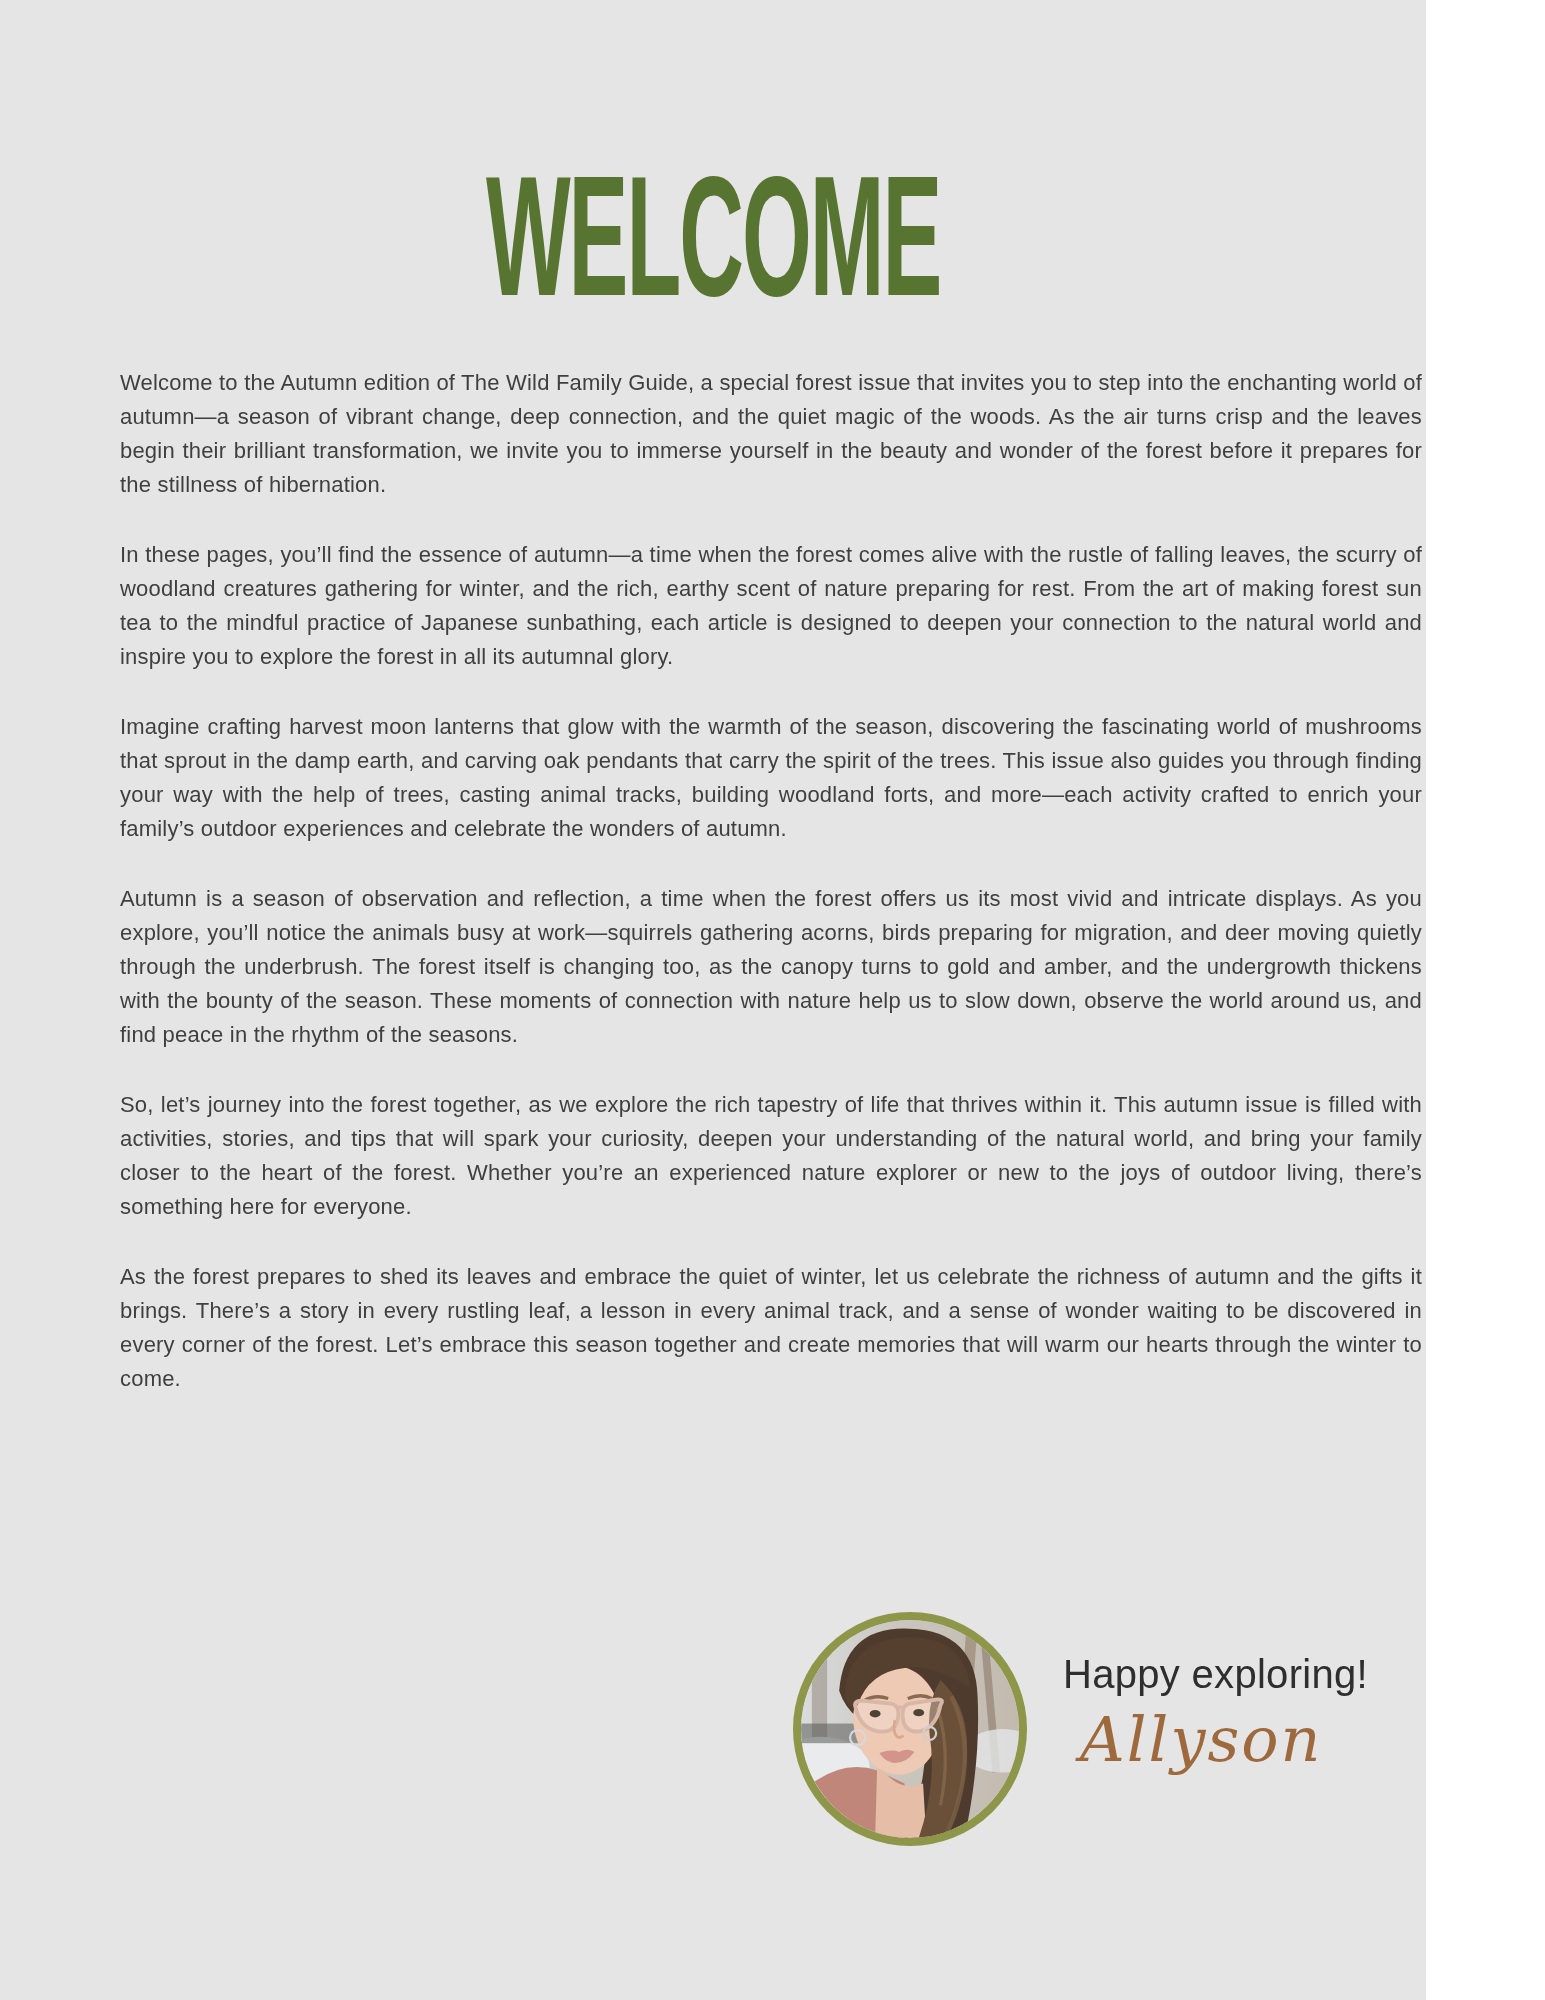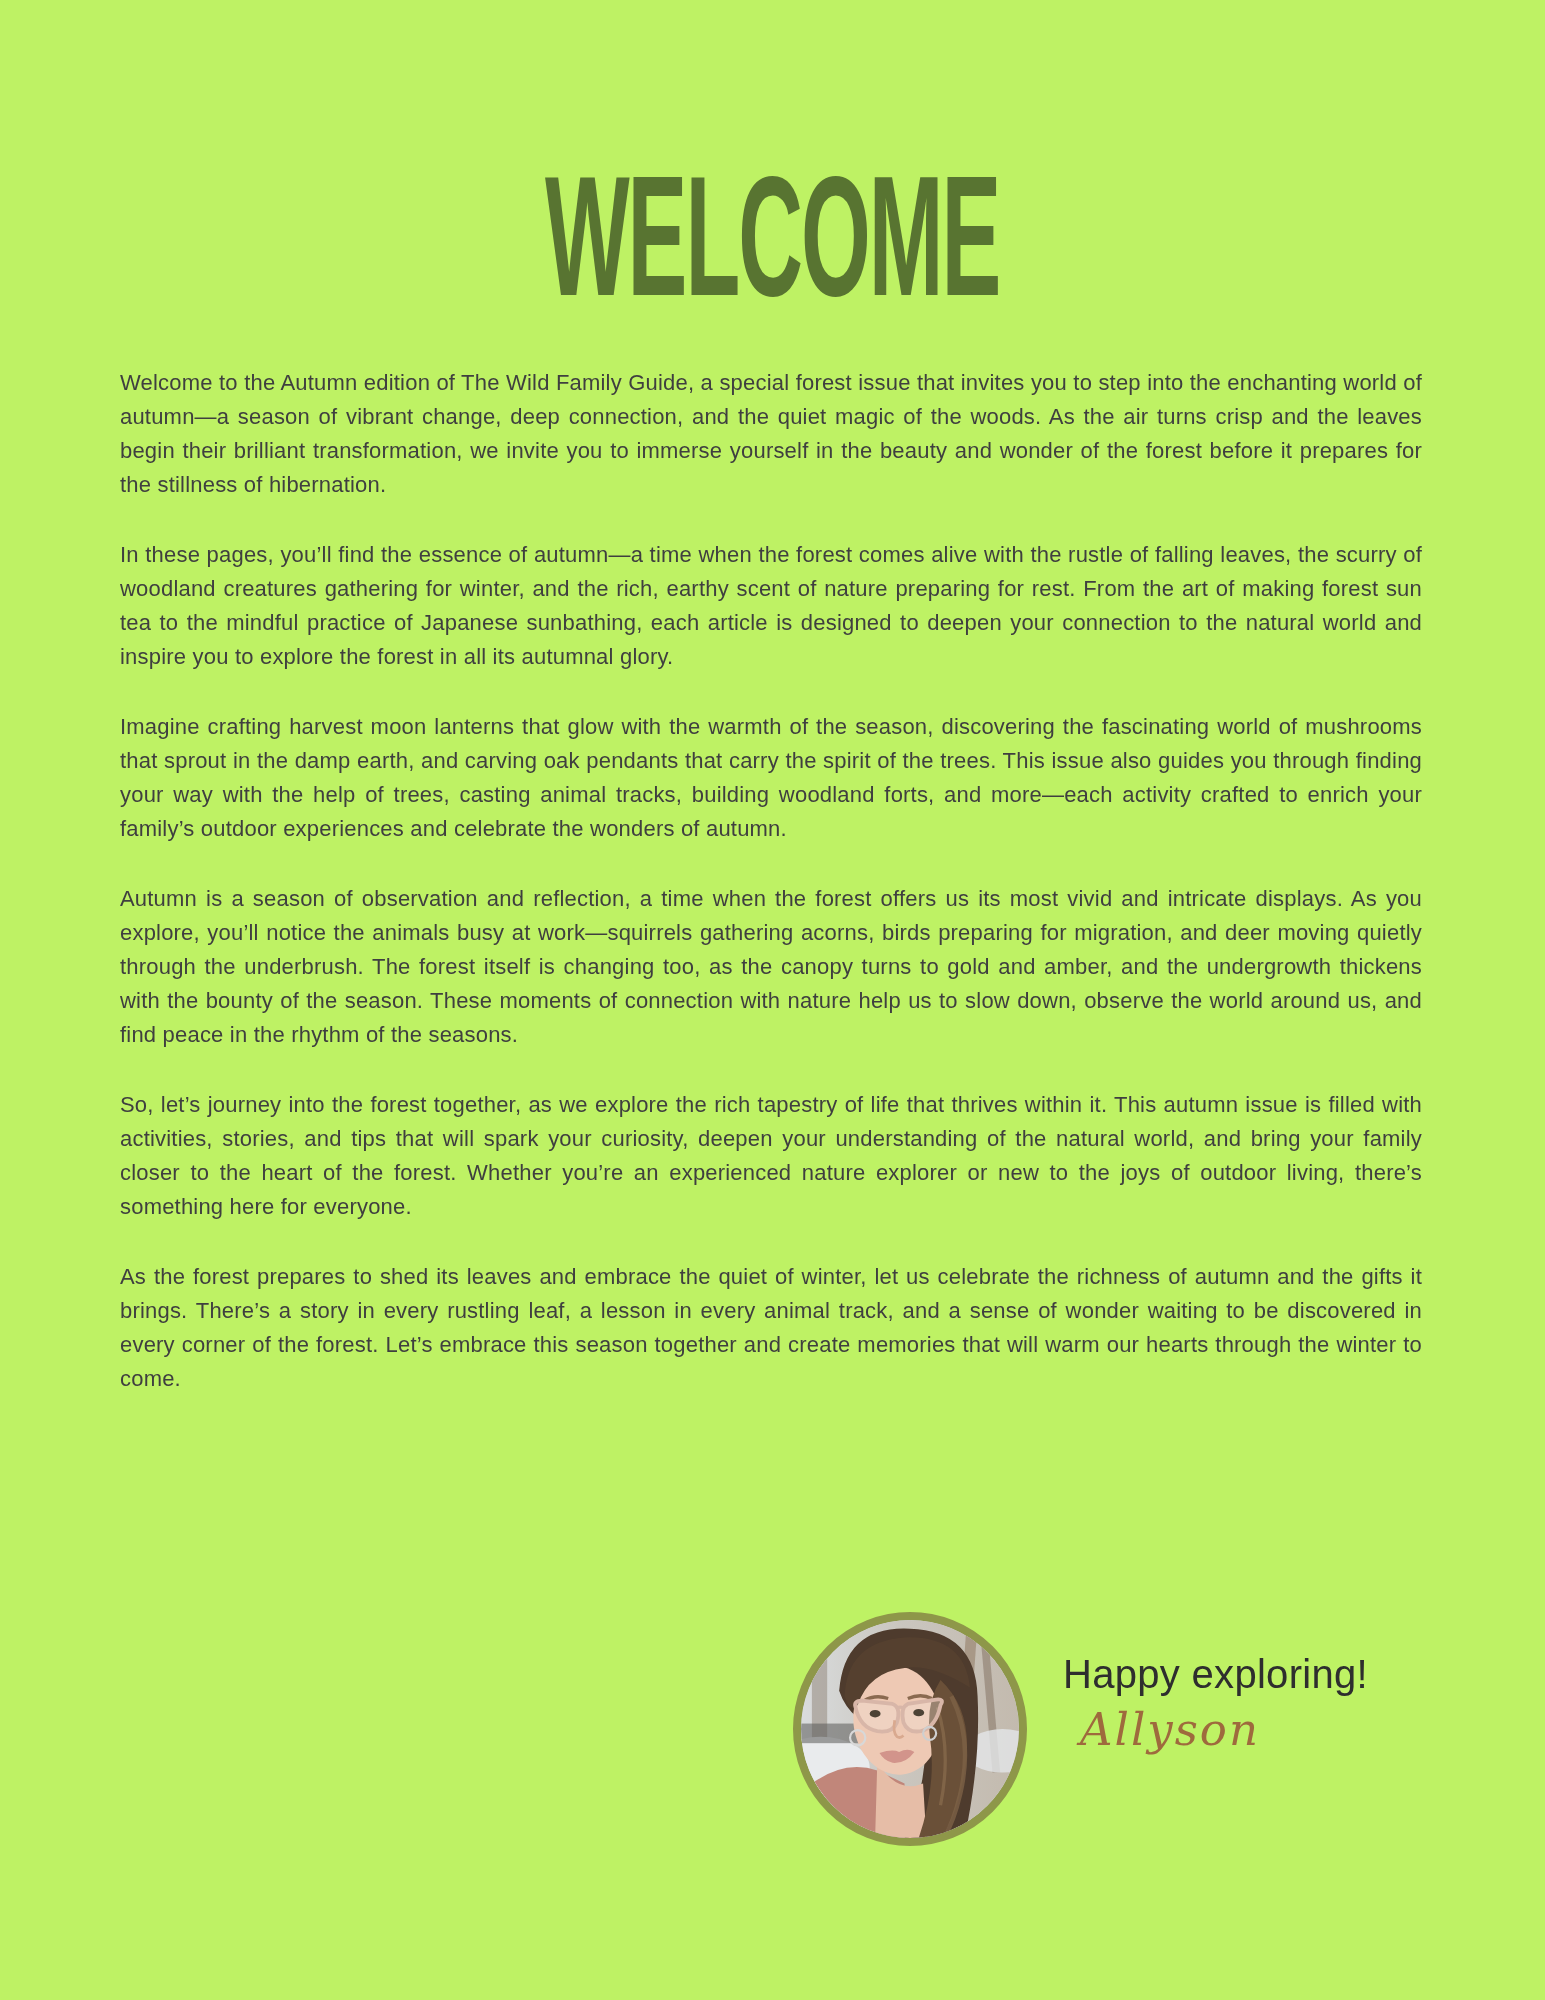--- a/index.html
+++ b/index.html
@@ -1,20 +1,20 @@
 <!DOCTYPE html>
 <html><head>
 <meta charset="utf-8">
 <style>
   html, body { margin: 0; padding: 0; background: #ffffff; }
   .page {
     position: relative;
-    width: 1545px;
+    width: 1426px;
     height: 2000px;
-    background: #bef264;
+    background: #e5e5e5;
     overflow: hidden;
     font-family: "Liberation Sans", sans-serif;
   }
 
   
   .page-title {
     position: absolute;
     top: 158px; left: 0; width: 100%; height: 155px;
     margin: 0;
     display: flex; align-items: center; justify-content: center;
@@ -60,21 +60,21 @@
     left: 1063px; top: 1652px;
     font-size: 40px;
     color: #2e2e2e;
     letter-spacing: 0.3px;
   }
   .signature {
     position: absolute;
     left: 1080px; top: 1703px;
     font-family: "DejaVu Serif", serif;
     font-style: italic;
-    font-size: 45px;
+    font-size: 62px;
     color: #9e6a3d;
     letter-spacing: 2px;
   }
 </style>
 </head>
 <body>
 
 <div class="page">
 
   <h1 class="page-title">

